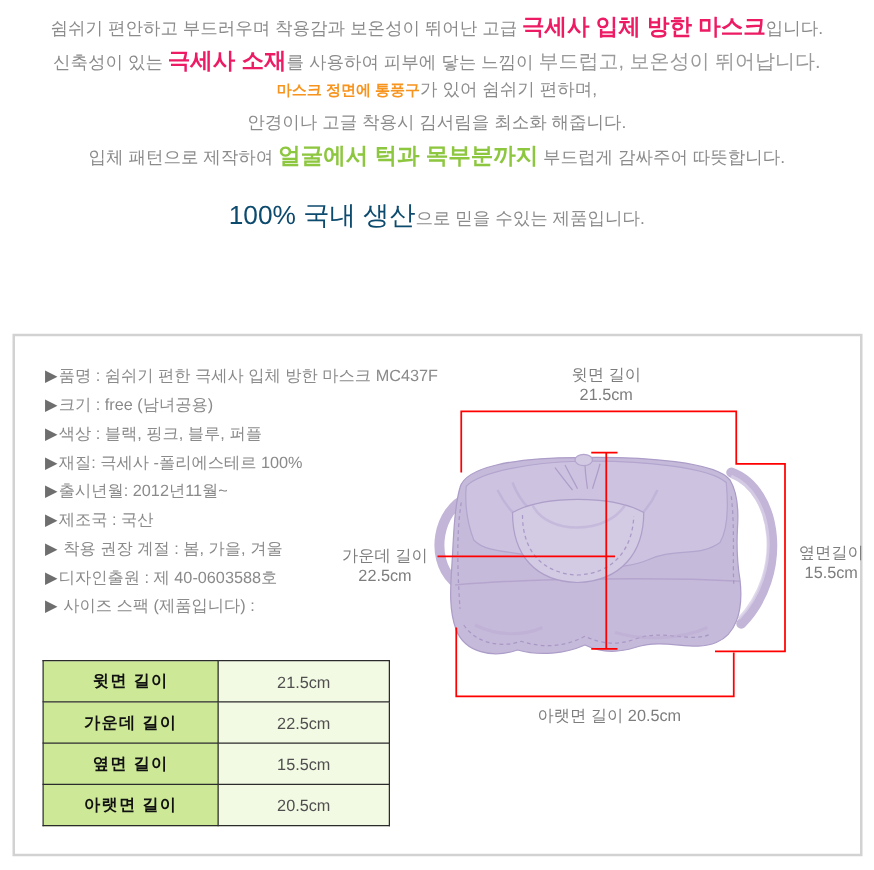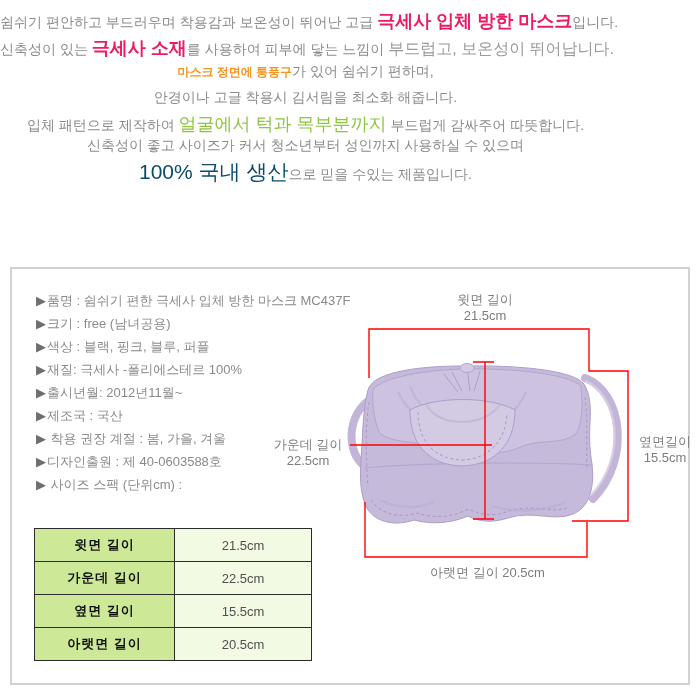--- a/index.html
+++ b/index.html
@@ -1,26 +1,26 @@
 <!DOCTYPE html>
 <html><head>
 <meta charset="utf-8">
 <style>
   html,body{margin:0;padding:0;background:#fff;}
   .page{position:relative;width:699px;height:696px;background:#ffffff;overflow:hidden;
         font-family:"Liberation Sans","DejaVu Sans",sans-serif;}
 
   
-  .intro-line{position:absolute;left:0;width:611px;text-align:center;color:#8b8b8b;
+  .intro-line{position:absolute;left:0;width:699px;text-align:center;color:#8b8b8b;
               font-size:14px;white-space:nowrap;}
   .l1{top:9px;}  .l2{top:36px;} .l3{top:63px;} .l4{top:89px;}
   .l5{top:112px;} .l6{top:137px;} .l7{top:158px;}
   .seg-pink  {color:#ed1a64;font-weight:bold;font-size:18px;}
   .seg-orange{color:#f7941d;font-weight:bold;font-size:12px;}
-  .seg-green {color:#8dc63f;font-weight:normal;font-size:18px;text-align:center;}
+  .seg-green {color:#8dc63f;font-weight:bold;font-size:18px;text-align:center;}
   .seg-red   {color:#0c4a6e;font-weight:normal;font-size:21px;}
   .seg-biggray{color:#9a9a9a;font-size:16px;}
 
   
   .info-box{position:absolute;left:10px;top:267px;width:676px;height:414px;
             background:#fff;border:2px solid #d2d2d2;}
 
   .details{position:absolute;left:36px;top:289px;margin:0;padding:0;list-style:none;}
   .details li{height:23px;line-height:23px;font-size:13px;color:#8a8a8a;white-space:pre;}
   .details .blt{color:#6e6e6e;margin-right:1px;}
@@ -58,39 +58,36 @@
   </div>
   <div class="intro-line l3">
     <span class="seg-orange">마스크 정면에 통풍구</span><span>가 있어 쉼쉬기 편하며,</span>
   </div>
   <div class="intro-line l4">
     <span>안경이나 고글 착용시 김서림을 최소화 해줍니다.</span>
   </div>
   <div class="intro-line l5">
     <span>입체 패턴으로 제작하여 </span><span class="seg-green">얼굴에서 턱과 목부분까지</span><span> 부드럽게 감싸주어 따뜻합니다.</span>
   </div>
-  <div class="intro-line l6">
-    <span>신축성이 좋고 사이즈가 커서 청소년부터 성인까지 사용하실 수 있으며</span>
-  </div>
   <div class="intro-line l7">
     <span class="seg-red">100% 국내 생산</span><span>으로 믿을 수있는 제품입니다.</span>
   </div>
 
   <div class="info-box"></div>
 
   <ul class="details">
     <li><span class="blt">▶</span><span>품명 : 쉼쉬기 편한 극세사 입체 방한 마스크 MC437F</span></li>
     <li><span class="blt">▶</span><span>크기 : free (남녀공용)</span></li>
     <li><span class="blt">▶</span><span>색상 : 블랙, 핑크, 블루, 퍼플</span></li>
     <li><span class="blt">▶</span><span>재질: 극세사 -폴리에스테르 100%</span></li>
     <li><span class="blt">▶</span><span>출시년월: 2012년11월~</span></li>
     <li><span class="blt">▶</span><span>제조국 : 국산</span></li>
     <li><span class="blt">▶</span><span> 착용 권장 계절 : 봄, 가을, 겨울</span></li>
     <li><span class="blt">▶</span><span>디자인출원 : 제 40-0603588호</span></li>
-    <li><span class="blt">▶</span><span> 사이즈 스팩 (단위cm) :</span></li>
+    <li><span class="blt">▶</span><span> 사이즈 스팩 (제품입니다) :</span></li>
   </ul>
 
   <table class="size-table">
     <tbody>
       <tr>
         <th>윗면 길이</th>
         <td>21.5cm</td>
       </tr>
       <tr>
         <th>가운데 길이</th>

